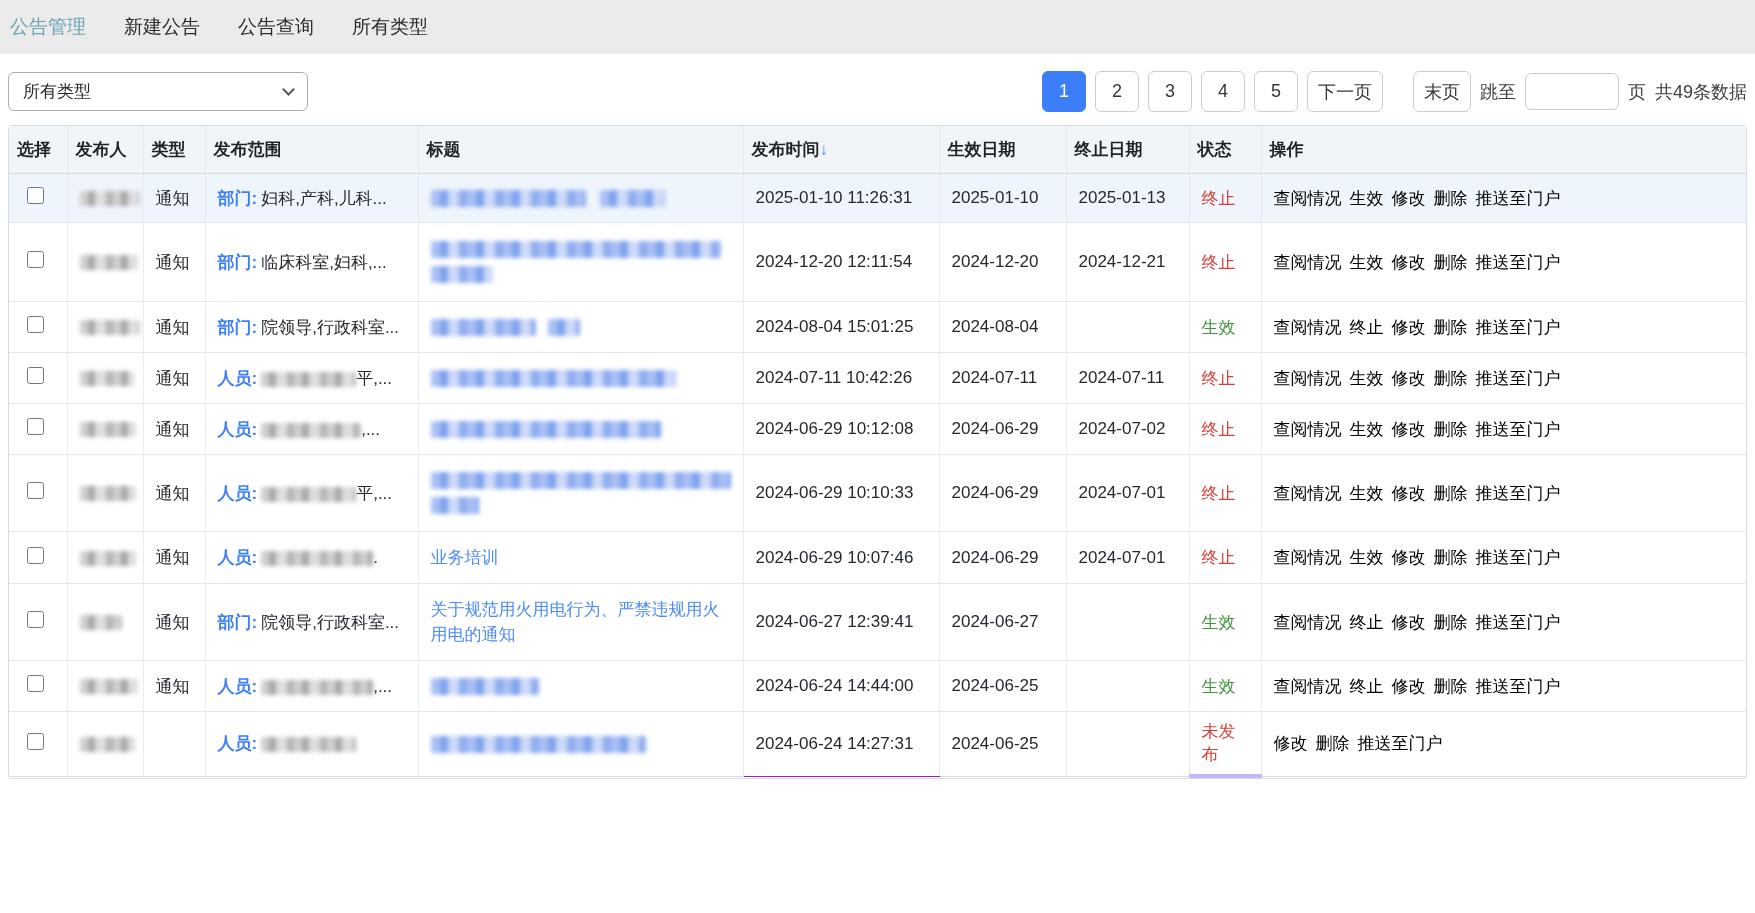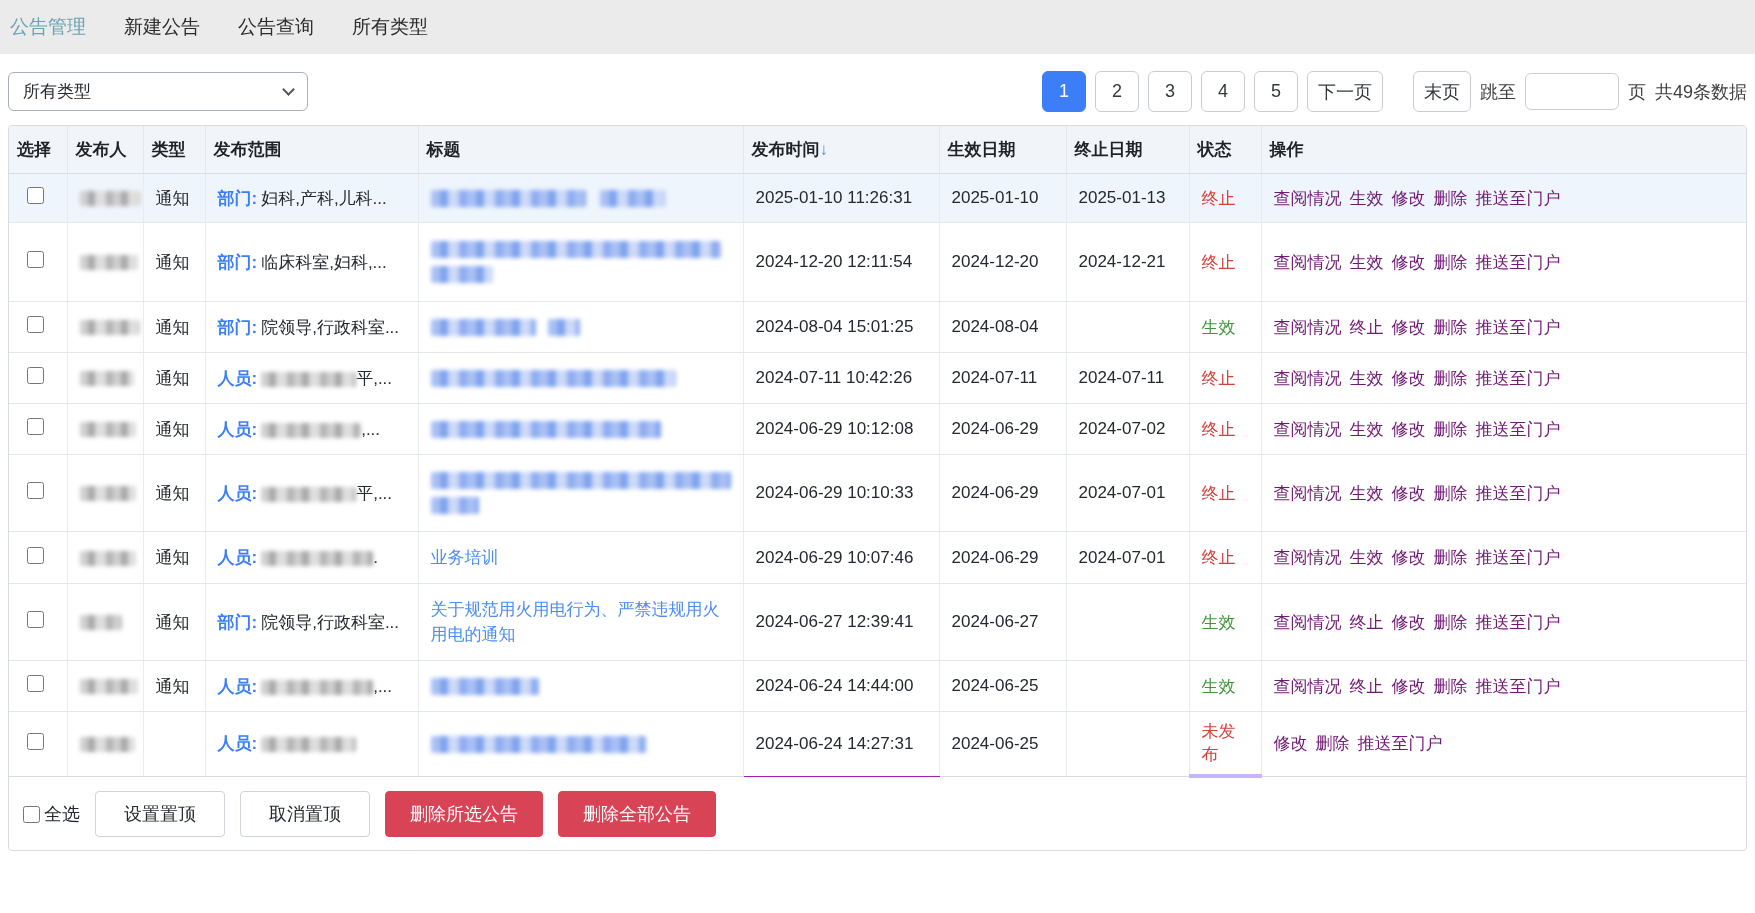--- a/index.html
+++ b/index.html
@@ -32,21 +32,21 @@
   .panel { margin:0 8px; border:1px solid #d6dce2; border-radius:4px; overflow:hidden; }
   table { width:100%; border-collapse:collapse; table-layout:fixed; }
   th { background:#f1f4f8; font-size:17px; text-align:left; padding:12px 8px; font-weight:bold;
        border-bottom:1px solid #d6dce2; border-right:1px solid #e3e8ed; color:#1f2328; white-space:nowrap; }
   th:last-child, td:last-child { border-right:none; }
   td { font-size:17px; padding:8px 12px; border-bottom:1px solid #e4e8ed; border-right:1px solid #e8ecf0;
        vertical-align:middle; overflow:hidden; }
   tr.hl td { background:#eef5fc; }
   .sp { color:#3c7ef8; font-weight:bold; margin-right:4px; }
   .tl { color:#4d8cf6; text-decoration:none; cursor:pointer; line-height:1.5; }
-  .ops a { color:#701a75; text-decoration:none; margin-right:8px; cursor:pointer; white-space:nowrap; }
+  .ops a { color:#000000; text-decoration:none; margin-right:8px; cursor:pointer; white-space:nowrap; }
   .st.red { color:#d6413c; }
   .st.green { color:#44953f; }
   input[type=checkbox] { width:17px; height:17px; margin:0 0 0 6px; cursor:pointer; }
 
   
   .rb { display:inline-block; height:15px; border-radius:2px; filter:blur(2px); vertical-align:middle;
         background:repeating-linear-gradient(90deg,#cfcfcf 0 8px,#a9a9a9 8px 15px,#dedede 15px 26px,#b5b5b5 26px 33px); }
   .rb.b { height:17px;
         background:repeating-linear-gradient(90deg,#a9c0f4 0 9px,#7fa3ee 9px 17px,#cdd9f8 17px 28px,#8fadf0 28px 36px); }
   .rb.blk { display:block; }
@@ -272,23 +272,13 @@
     <td style="border-bottom:1px solid #d6dce2"></td>
     <td style="border-bottom:4px solid #c4b5fd"><span class="st red">未发布</span></td>
     <td style="border-bottom:1px solid #d6dce2" class="ops">
       <a>修改</a><a>删除</a><a>推送至门户</a>
     </td>
   </tr>
 
   </tbody>
 </table>
 
-<div class="footer">
-  <span class="chkwrap">
-    <input type="checkbox" style="">
-    <span>全选</span>
-  </span>
-  <button class="fbtn">设置置顶</button>
-  <button class="fbtn">取消置顶</button>
-  <button class="fbtn danger">删除所选公告</button>
-  <button class="fbtn danger">删除全部公告</button>
 </div>
-</div>
 
 </body></html>

